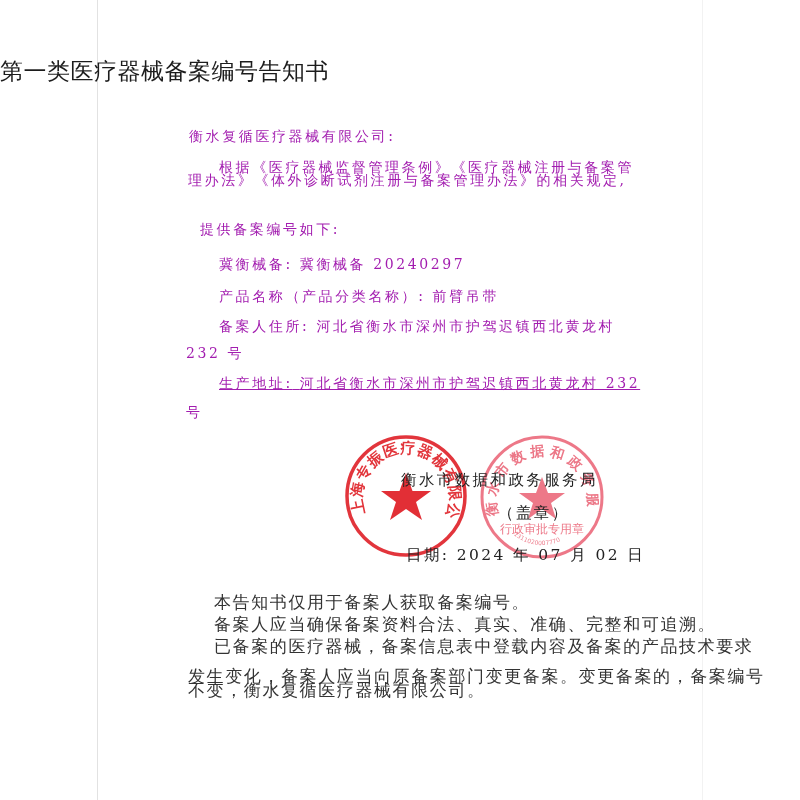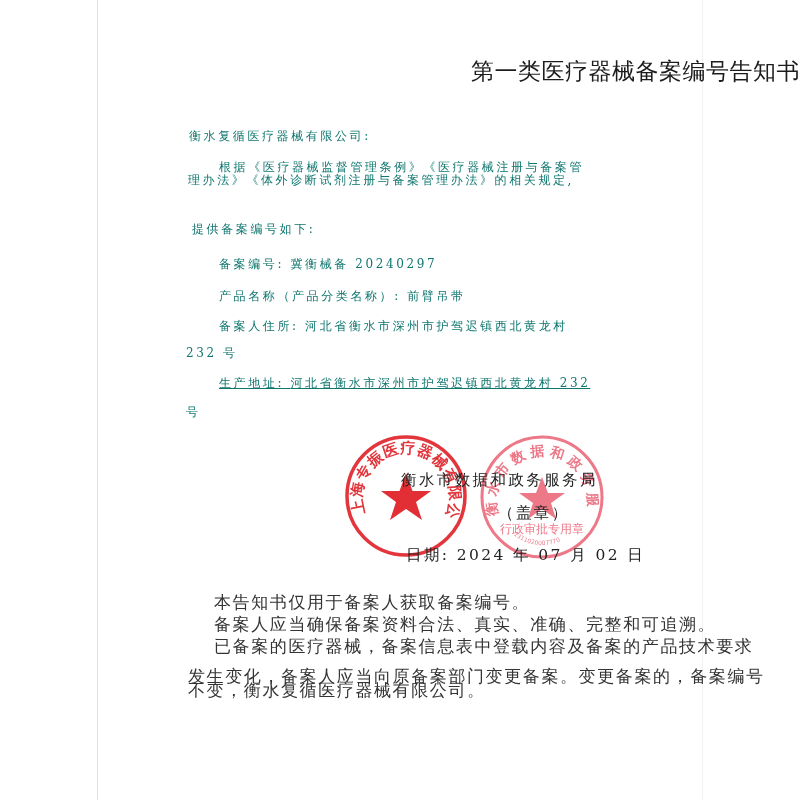--- a/index.html
+++ b/index.html
@@ -23,32 +23,32 @@
       height: 800px;
       background: #ffffff;
       border-left: 1px solid #e2e2e2;
       border-right: 1px solid #f2f2f2;
     }
     .title {
       position: absolute;
       left: 0;
       width: 800px;
       top: 56px;
-      text-align: right;
+      text-align: left;
       font-family: "DejaVu Sans", "Liberation Sans", sans-serif;
       font-size: 23px;
       color: #1c1c1c;
       letter-spacing: 0.5px;
     }
     .line {
       position: absolute;
-      font-size: 12px;
+      font-size: 14px;
       letter-spacing: 2.6px;
       white-space: nowrap;
-      color: #0f766e;
+      color: #a21caf;
     }
     .notes .line {
       font-size: 17px;
       letter-spacing: 1.6px;
       color: #333;
     }
     .seal {
       position: absolute;
       border-radius: 50%;
       box-sizing: border-box;
@@ -66,24 +66,24 @@
 <body>
 
 <div class="page"></div>
 
 <div class="title">第一类医疗器械备案编号告知书</div>
 
 <div class="line" style="left:189px; top:128px;">衡水复循医疗器械有限公司:</div>
 
 <div class="line" style="left:219px; top:159px;font-family:Liberation Serif, serif;">根据《医疗器械监督管理条例》《医疗器械注册与备案管</div>
 <div class="line" style="left:188px; top:172px;">理办法》《体外诊断试剂注册与备案管理办法》的相关规定,</div>
-<div class="line" style="left:192px; top:221px;">提供备案编号如下:</div>
+<div class="line" style="left:200px; top:221px;">提供备案编号如下:</div>
 
 <div class="line" style="left:219px; top:256px;">
-  <span>备案编号:</span>
+  <span>冀衡械备:</span>
   <span>冀衡械备 20240297</span>
 </div>
 
 <div class="line" style="left:219px; top:288px;">
   <span>产品名称（产品分类名称）:</span>
   <span>前臂吊带</span>
 </div>
 
 <div class="line" style="left:219px; top:318px;">
   <span>备案人住所:</span>

